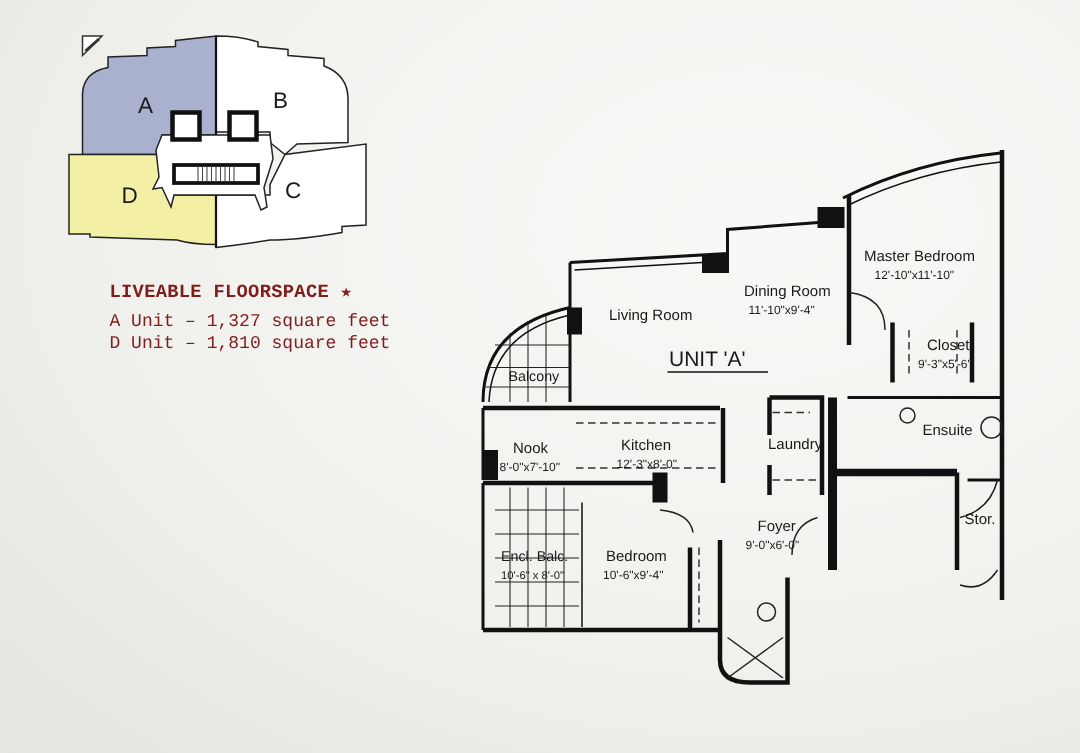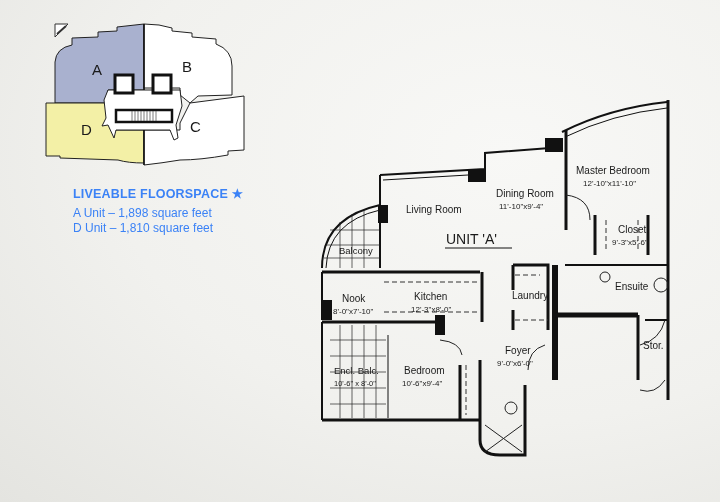--- a/index.html
+++ b/index.html
@@ -2,21 +2,21 @@
 <html><head>
 <meta charset="utf-8">
 <style>
   html, body { margin:0; padding:0; }
   body {
     width:720px; height:502px; overflow:hidden; position:relative;
     background: radial-gradient(ellipse at 70% 30%, #f8f8f6 0%, #f1f1ee 55%, #e4e4e0 100%);
     font-family: "Liberation Sans", sans-serif;
   }
   .keyplan { position:absolute; left:0; top:0; width:260px; height:180px; }
-  .legend { position:absolute; left:73px; top:186px; font-family:Liberation Sans, sans-serif; color:#3b82f6; }
+  .legend { position:absolute; left:73px; top:186px; font-family:Liberation Mono, monospace; color:#7f1d1d; }
   .legend .title { font-size:12.5px; font-weight:bold; letter-spacing:0.2px; margin-bottom:5px; }
   .legend .line { font-size:12px; line-height:15px; }
   .plan { position:absolute; left:0; top:0; width:720px; height:502px; }
   svg text { font-family: "Liberation Sans", sans-serif; fill:#1a1a1a; }
 </style>
 </head>
 <body>
 
 <svg class="keyplan" viewBox="0 0 260 180" xmlns="http://www.w3.org/2000/svg">
 
@@ -54,21 +54,21 @@
   <text x="182" y="72" font-size="15">B</text>
   <text x="190" y="132" font-size="15">C</text>
   <text x="81" y="135" font-size="15">D</text>
 </svg>
 
 <div class="legend">
   <div class="title">
     <span>LIVEABLE FLOORSPACE</span>
     <span>★</span>
   </div>
-  <div class="line">A Unit – 1,898 square feet</div>
+  <div class="line">A Unit – 1,327 square feet</div>
   <div class="line">D Unit – 1,810 square feet</div>
 </div>
 
 <svg class="plan" viewBox="0 0 720 502" xmlns="http://www.w3.org/2000/svg">
   <g fill="none" stroke="#111" stroke-width="2">
 
     <path d="M380,175 L380,268"></path>
     <path d="M380,175 L485,169 L485,153 L550,148"></path>
     <path d="M383,180 L485,174" stroke-width="1"></path>
 

